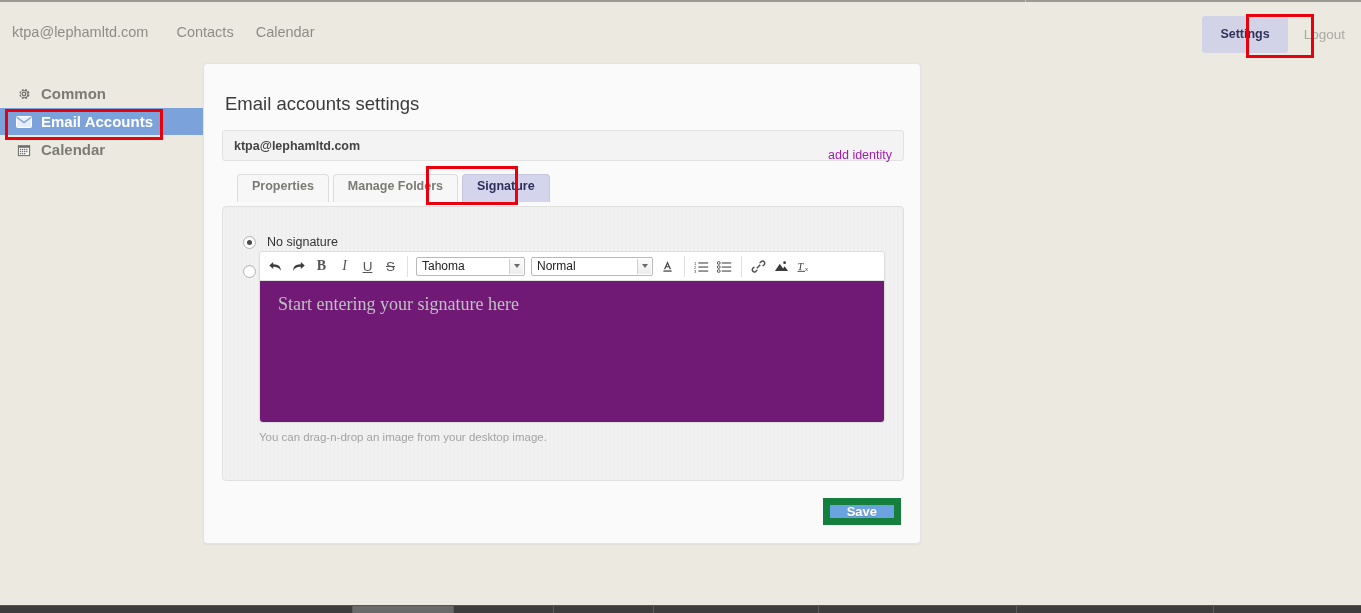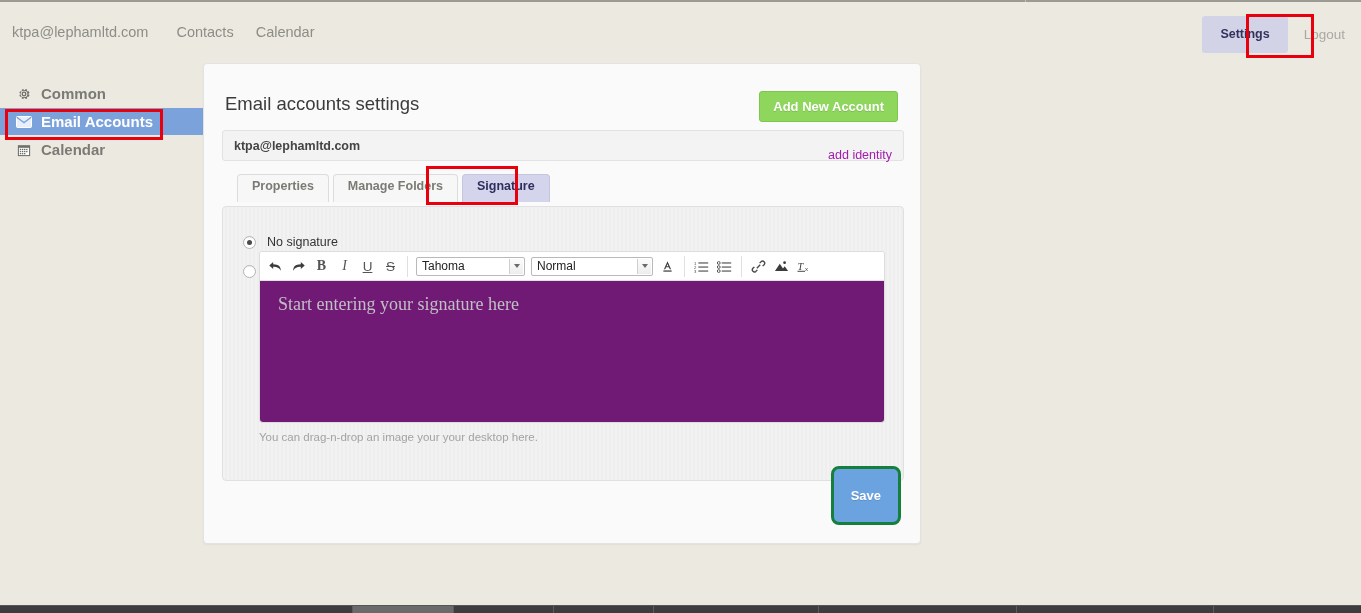--- a/index.html
+++ b/index.html
@@ -180,23 +180,23 @@
     font-family: "Liberation Serif", serif; font-size: 18px; color: #c0bfc4;
   }
   .drop-hint {
     position: absolute; top: 224px; left: 36px;
     font-size: 11.5px; color: #a3a3a3;
   }
 
   
   .save-btn {
     position: absolute; bottom: 18px; right: 19px;
-    background: #6ba3e0; border: 3px solid #15803d; border-radius: 8px;
+    background: #6ba3e0; border: 7px solid #15803d; border-radius: 0;
     color: #ffffff; font-size: 13px; font-weight: bold;
-    padding: 20px 17px; line-height: 1; cursor: pointer;
+    padding: 0 17px; line-height: 1; cursor: pointer;
     text-shadow: 0 1px 0 rgba(0,0,0,0.12);
     font-family: "Liberation Sans", sans-serif;
   }
 
   
   .taskbar {
     position: absolute; bottom: 0; left: 0; width: 1361px; height: 8px;
     background: #3d3d3d; border-top: 1px solid #565656;
   }
   .taskbar .seg { position: absolute; top: 0; bottom: 0; width: 1px; background: #5c5c5c; }
@@ -266,21 +266,20 @@
     <span>Calendar</span>
   </a>
 </div>
 
 <div class="annot" style="left:5px; top:109px; width:158px; height:31px;"></div>
 
 <div class="card">
 
   <div class="card-title">Email accounts settings</div>
 
-  <button class="add-account-btn">Add New Account</button>
 
   <div class="account-row">
     <span class="account-email">ktpa@lephamltd.com</span>
     <a class="add-identity" href="#">add identity</a>
   </div>
 
   <div class="tabs">
     <div class="tab">Properties</div>
     <div class="tab">Manage Folders</div>
     <div class="tab active">Signature</div>
@@ -387,21 +386,21 @@
             <rect x="0.5" y="12.6" width="8" height="1" fill="#3c3c3c"></rect>
           </svg>
         </span>
       </div>
 
       <div class="editor-body">
         <div class="editor-placeholder">Start entering your signature here</div>
       </div>
     </div>
 
-    <div class="drop-hint">You can drag-n-drop an image your your desktop here.</div>
+    <div class="drop-hint">You can drag-n-drop an image from your desktop image.</div>
   </div>
 
   <button class="save-btn">Save</button>
 </div>
 
 <div class="annot" style="left:426px; top:166px; width:92px; height:39px;"></div>
 
 <div class="taskbar">
   <div class="active-seg" style="left:352px; width:101px;"></div>
   <div class="seg" style="left:352px;"></div>

